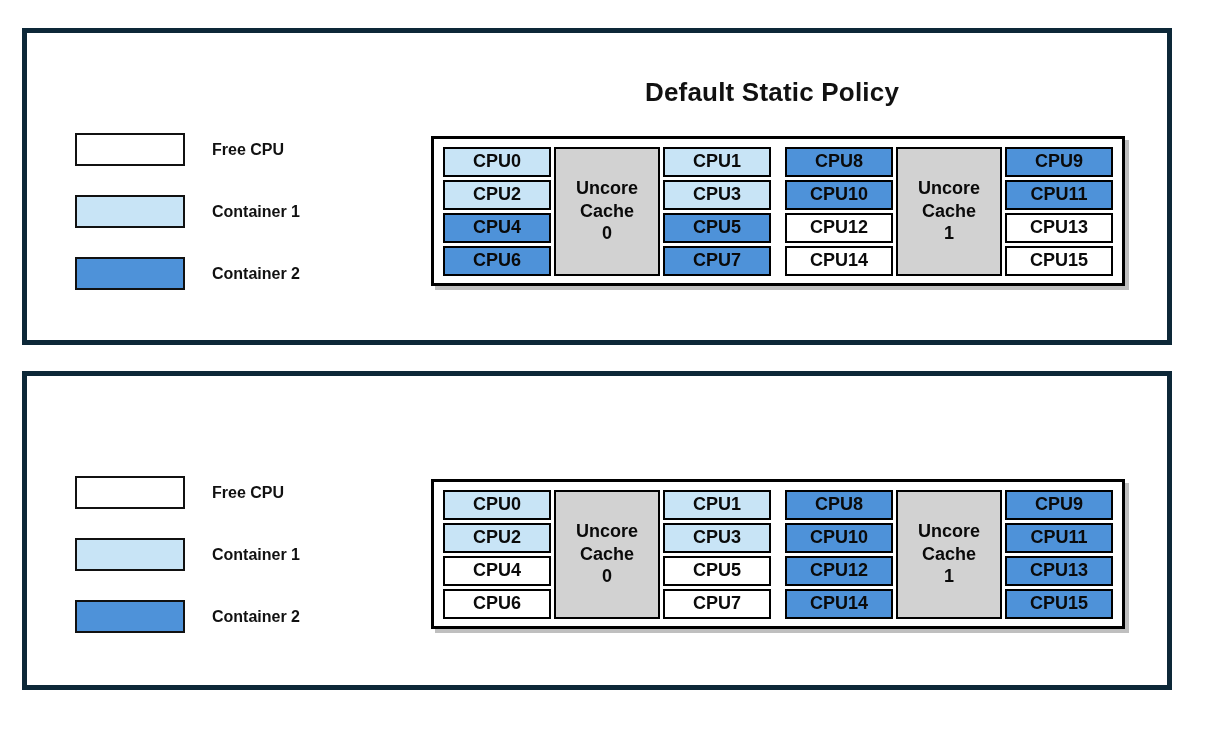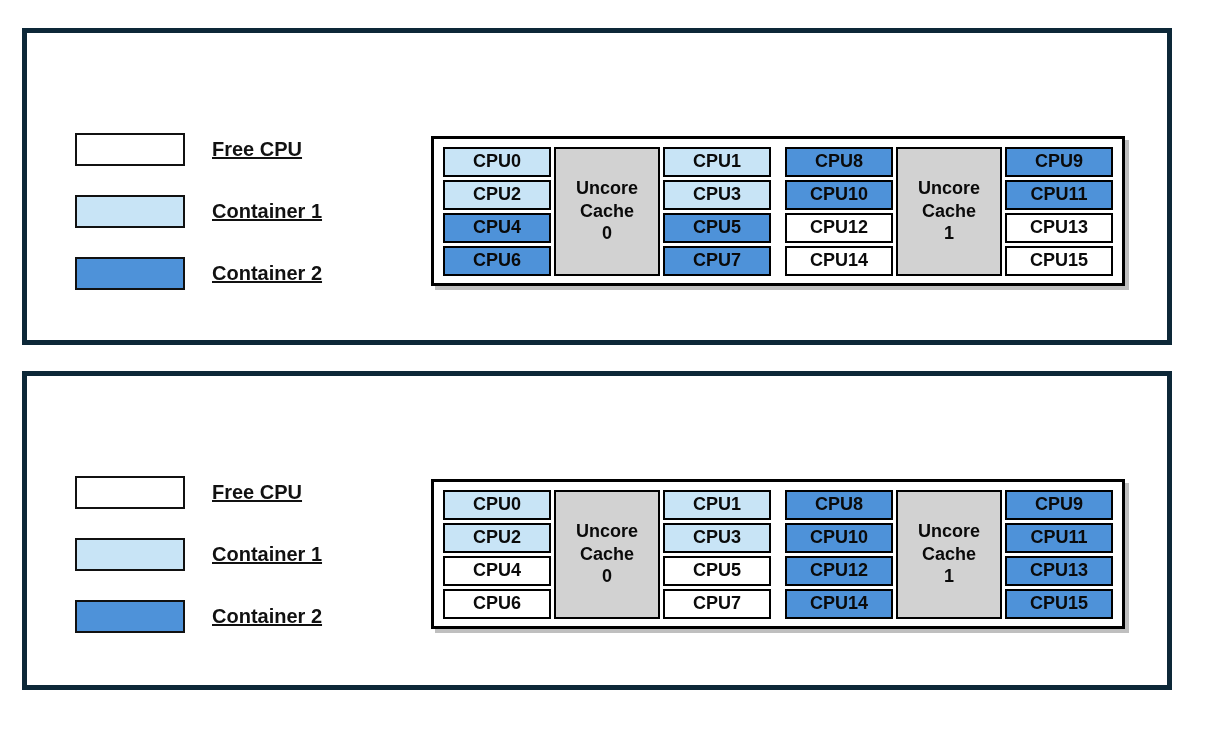--- a/index.html
+++ b/index.html
@@ -55,24 +55,23 @@
     height: 33px;
   }
   .swatch {
     box-sizing: border-box;
     width: 110px;
     height: 33px;
     border: 2px solid #111111;
   }
   .legend-label {
     font-weight: bold;
-    font-size: 20px;
+    font-size: 16px;
     color: #111111;
     white-space: nowrap;
-    text-decoration: underline;
   }
 
   .diagram {
     position: absolute;
     left: 404px;
     top: 103px;
     width: 694px;
     height: 150px;
     box-sizing: border-box;
     border: 3px solid #000000;
@@ -120,20 +119,21 @@
     color: #0a0a0a;
     text-align: center;
   }
 </style>
 </head>
 <body>
 
 <div id="stage">
 
   <section class="panel" id="panel-0">
+    <div class="panel-title">Default Static Policy</div>
     <div class="legend">
         <div class="legend-row">
           <div class="swatch" style="background: rgb(255, 255, 255);"></div>
           <span class="legend-label">Free CPU</span>
         </div>
         <div class="legend-row">
           <div class="swatch" style="background: rgb(200, 228, 246);"></div>
           <span class="legend-label">Container 1</span>
         </div>
         <div class="legend-row">

